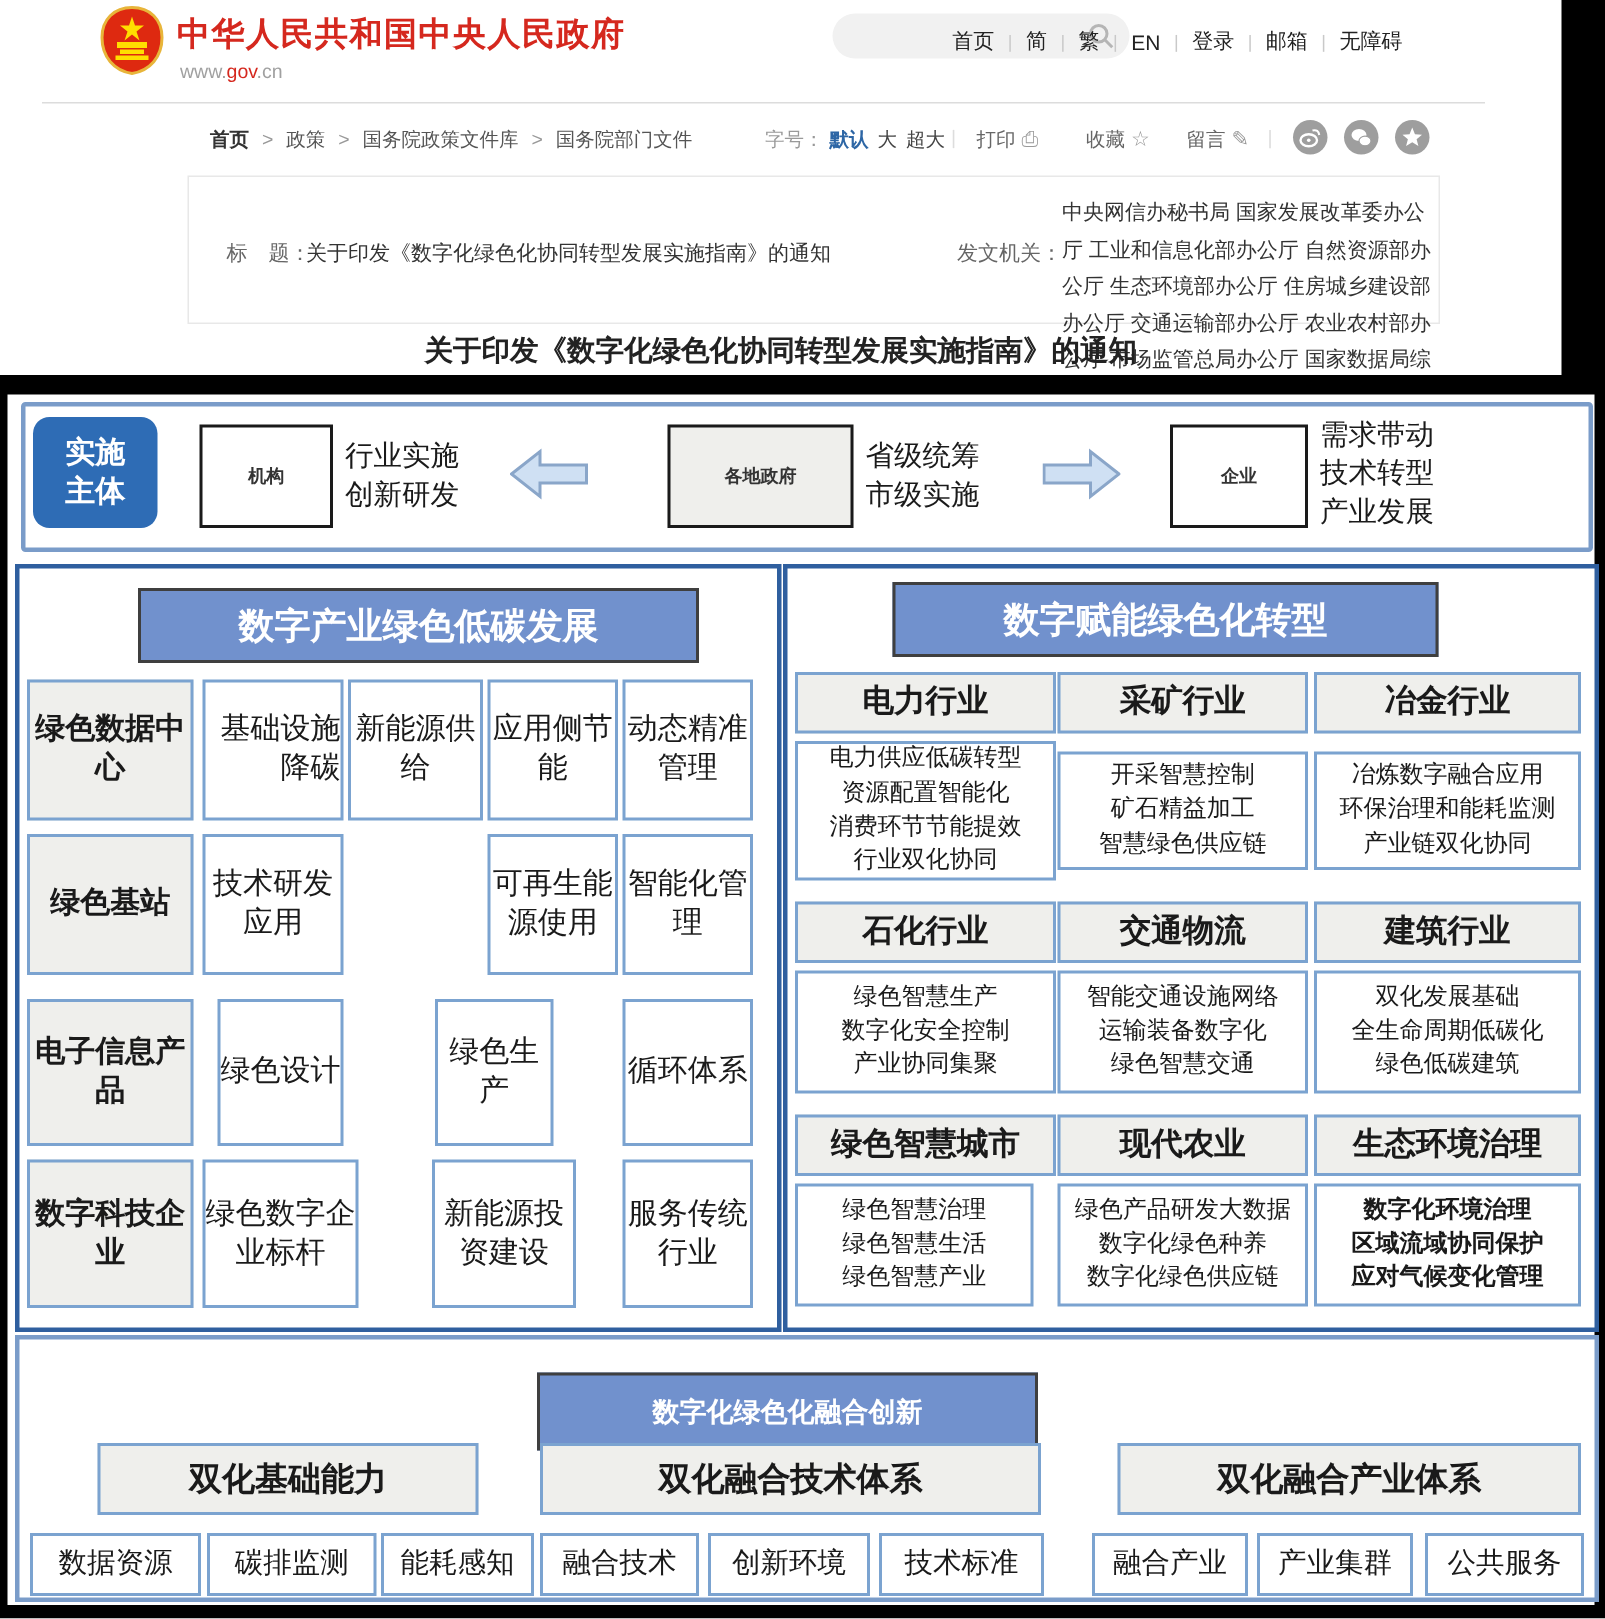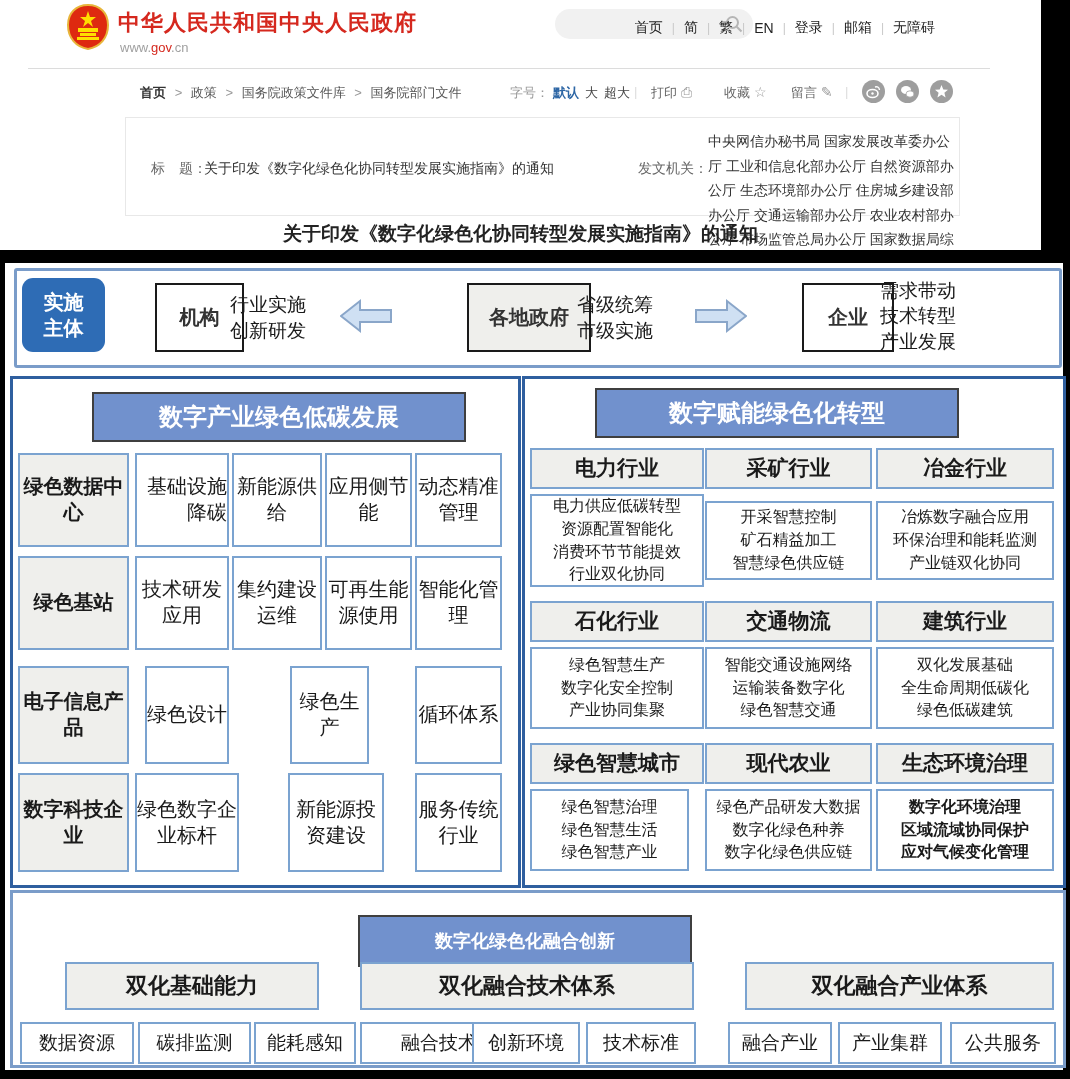--- a/index.html
+++ b/index.html
@@ -48,21 +48,21 @@
   .cell{position:absolute;display:flex;align-items:center;justify-content:center;text-align:center;
         background:#fff;border:2px solid #7ba3d0;color:#1a1a1a;line-height:1.28;}
   .cell.head{background:#efefec;font-weight:bold;}
   .blk{border:2px solid #1a1a1a;font-weight:bold;}
   .paneltitle{position:absolute;display:flex;align-items:center;justify-content:center;
         background:#7191cd;border:2px solid #3f3f3f;color:#fff;font-weight:bold;}
 
   .toprow{position:absolute;left:9px;top:5px;width:1042px;height:94px;border:3px solid #7a9cc9;border-radius:3px;background:#fff;}
   .impl-badge{position:absolute;left:5px;top:7px;width:83px;height:74px;border-radius:11px;background:#2e6cb5;
         color:#fff;font-weight:bold;font-size:20px;display:flex;align-items:center;justify-content:center;text-align:center;line-height:1.3;}
-  .impl-name{position:absolute;display:flex;align-items:center;justify-content:center;background:#fff;font-size:20px;margin-left:22px;}
+  .impl-name{position:absolute;display:flex;align-items:center;justify-content:center;background:#fff;font-size:12px;}
   .impl-desc{position:absolute;display:flex;align-items:center;font-size:19px;color:#1a1a1a;line-height:1.35;text-align:left;}
   .arrow{position:absolute;width:52px;height:36px;}
 
   .panel{position:absolute;border:3px solid #2f5f9f;background:#fff;}
   .lp-title{left:79px;top:13px;width:370px;height:46px;font-size:24px;}
   .rp-title{left:70px;top:9px;width:360px;height:46px;font-size:24px;}
   .lp-cell{font-size:20px;}
   .rp-head{font-size:21px;}
   .rp-body{font-size:16px;line-height:1.42;}
   .bp{border-color:#7a9cc9;}
@@ -189,21 +189,20 @@
         <div class="paneltitle lp-title">数字产业绿色低碳发展</div>
 
         <div class="cell head lp-cell" style="left:5px;top:74px;width:107px;height:90px;">绿色数据中心</div>
         <div class="cell lp-cell" style="left:122px;top:74px;width:90px;height:90px;text-align:right;">基础设施降碳</div>
         <div class="cell lp-cell" style="left:219px;top:74px;width:86px;height:90px;">新能源供给</div>
         <div class="cell lp-cell" style="left:312px;top:74px;width:83px;height:90px;">应用侧节能</div>
         <div class="cell lp-cell" style="left:402px;top:74px;width:83px;height:90px;">动态精准管理</div>
 
         <div class="cell head lp-cell" style="left:5px;top:177px;width:107px;height:90px;font-family:Liberation Serif, serif;">绿色基站</div>
         <div class="cell lp-cell" style="left:122px;top:177px;width:90px;height:90px;">技术研发应用</div>
-        <div class="cell lp-cell" style="left:219px;top:177px;width:86px;height:90px;">集约建设运维</div>
         <div class="cell lp-cell" style="left:312px;top:177px;width:83px;height:90px;">可再生能源使用</div>
         <div class="cell lp-cell" style="left:402px;top:177px;width:83px;height:90px;">智能化管理</div>
 
         <div class="cell head lp-cell" style="left:5px;top:287px;width:107px;height:94px;">电子信息产品</div>
         <div class="cell lp-cell" style="left:132px;top:287px;width:80px;height:94px;">绿色设计</div>
         <div class="cell lp-cell" style="left:277px;top:287px;width:75px;height:94px;">绿色生产</div>
         <div class="cell lp-cell" style="left:402px;top:287px;width:83px;height:94px;">循环体系</div>
 
         <div class="cell head lp-cell" style="left:5px;top:394px;width:107px;height:95px;">数字科技企业</div>
         <div class="cell lp-cell" style="left:122px;top:394px;width:100px;height:95px;">绿色数字企业标杆</div>
@@ -258,21 +257,21 @@
       <div class="panel bp" style="left:5px;top:627px;width:1050px;height:172px;">
         <div class="paneltitle bp-title">数字化绿色化融合创新</div>
 
         <div class="cell head bp-head" style="left:52px;top:69px;width:250px;height:44px;">双化基础能力</div>
         <div class="cell head bp-head" style="left:347px;top:69px;width:330px;height:44px;">双化融合技术体系</div>
         <div class="cell head bp-head" style="left:732px;top:69px;width:305px;height:44px;">双化融合产业体系</div>
 
         <div class="cell bp-item" style="left:7px;top:129px;width:110px;height:38px;">数据资源</div>
         <div class="cell bp-item" style="left:125px;top:129px;width:109px;height:38px;">碳排监测</div>
         <div class="cell bp-item" style="left:241px;top:129px;width:98px;height:38px;">能耗感知</div>
-        <div class="cell bp-item" style="left:347px;top:129px;width:102px;height:38px;padding-left:26px;">融合技术</div>
+        <div class="cell bp-item" style="left:347px;top:129px;width:102px;height:38px;">融合技术</div>
         <div class="cell bp-item" style="left:459px;top:129px;width:104px;height:38px;">创新环境</div>
         <div class="cell bp-item" style="left:573px;top:129px;width:106px;height:38px;">技术标准</div>
         <div class="cell bp-item" style="left:715px;top:129px;width:100px;height:38px;">融合产业</div>
         <div class="cell bp-item" style="left:825px;top:129px;width:100px;height:38px;">产业集群</div>
         <div class="cell bp-item" style="left:937px;top:129px;width:102px;height:38px;">公共服务</div>
       </div>
 
     </div>
   </div>
 </div>

